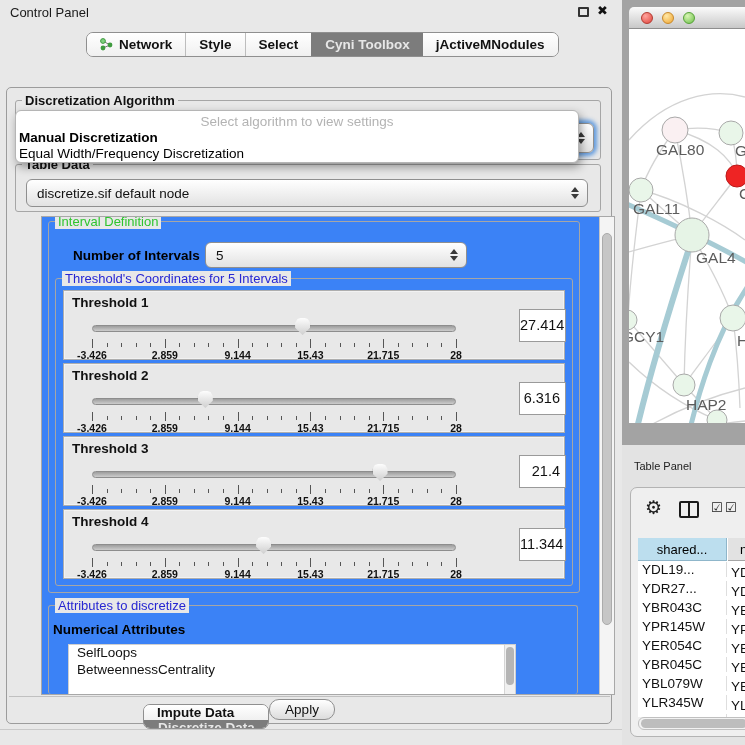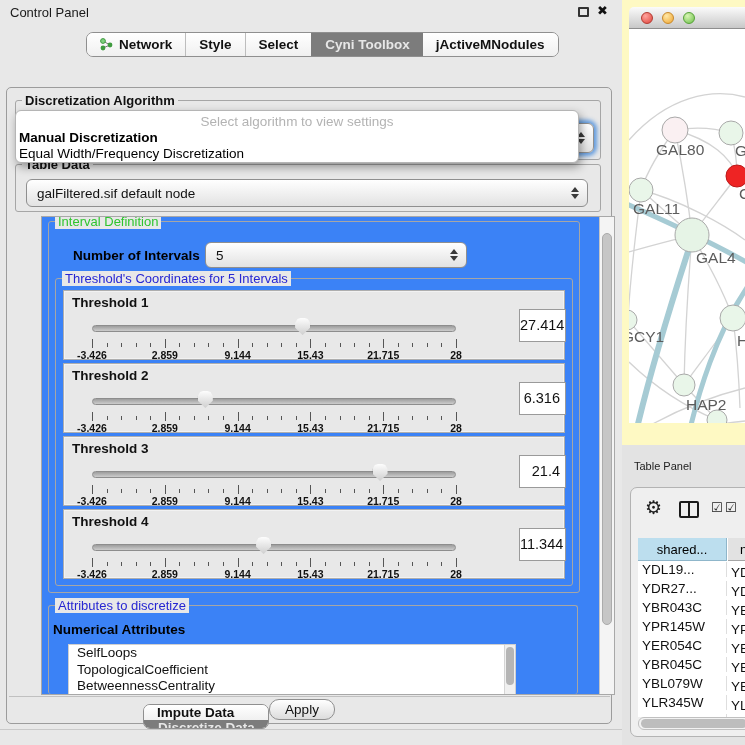--- a/index.html
+++ b/index.html
@@ -87,21 +87,21 @@
   #attr-list .li { padding-left:8px; line-height:16.5px; white-space:nowrap; }
   .list-scroll { position:absolute; right:0; top:0; width:11px; height:100%; background:#f0f0f0; border-left:1px solid #d5d5d5; }
   .list-scroll .thumb { position:absolute; left:1px; top:2px; width:8px; height:38px; background:#b5b5b5; border-radius:5px; }
 
   .apply-divider { position:absolute; left:2px; top:608px; width:601px; height:1px; background:#c0c0c0; }
   .apply-btn { position:absolute; left:262px; top:611px; width:66px; height:21px;
     border:1px solid #8f8f8f; border-radius:10px; background:linear-gradient(#ffffff,#dcdcdc);
     font-size:13.5px; color:#111; text-align:center; line-height:19px; }
 
   
-  #network-window { position:absolute; left:622px; top:0; width:123px; height:445px; background:#fef9c3; }
+  #network-window { position:absolute; left:622px; top:0; width:123px; height:445px; background:#a3a3a3; }
   .nw-titlebar { position:absolute; left:7px; top:7px; width:116px; height:22px;
     background:linear-gradient(#fbfbfb,#c8c8c8); border-bottom:1px solid #8e8e8e; border-radius:5px 0 0 0; }
   .light { position:absolute; top:5px; width:12px; height:12px; border-radius:50%; }
   .light.red    { left:12px; background:radial-gradient(circle at 35% 30%, #ffa49d, #e0443c); border:1px solid #b23a31; }
   .light.yellow { left:33px; background:radial-gradient(circle at 35% 30%, #ffe9a8, #efa42f); border:1px solid #c8892b; }
   .light.green  { left:54px; background:radial-gradient(circle at 35% 30%, #d9f5b4, #6cc04a); border:1px solid #57a238; }
   .nw-content { position:absolute; left:7px; top:29px; width:116px; height:394px; background:#fff; overflow:hidden; }
 
   
   #table-panel { position:absolute; left:622px; top:445px; width:123px; height:300px; background:#e3e3e3; }
@@ -170,21 +170,21 @@
 
     <div id="algo-popup">
       <div class="popup-placeholder">Select algorithm to view settings</div>
       <div class="popup-opt b">Manual Discretization</div>
       <div class="popup-opt r">Equal Width/Frequency Discretization</div>
     </div>
 
     <div class="group" style="left:8px; top:76px; width:586px; height:48px;">
       <div class="group-label">Table Data</div>
       <div class="combo" style="left:10px; top:14px; width:562px; height:28px;">
-        <span>galFiltered.sif default node</span>
+        <span>discretize.sif default node</span>
         <span class="spinner"></span>
       </div>
     </div>
 
     <div id="scrollpane">
       <div class="vscroll" style="height:477px;">
         <div class="thumb" style="top:16px; height:392px;"></div>
       </div>
 
       <div class="group" style="left:6px; top:4px; width:532px; height:372px;">
@@ -379,21 +379,20 @@
       </div>
 
       <div class="group" style="left:6px; top:388px; width:530px; height:89px; border-bottom:none;">
         <div class="group-label blue">Attributes to discretize</div>
         <div class="abs" style="left:4px; top:16px; font-size:13.5px; font-weight:700;">Numerical Attributes</div>
         <div id="attr-list">
           <div class="list-scroll">
             <div class="thumb"></div>
           </div>
         <div class="li">SelfLoops</div>
-            <div class="li">TopologicalCoefficient</div>
             <div class="li">BetweennessCentrality</div>
           </div>
       </div>
     </div>
 
     <div class="apply-divider"></div>
     <div class="apply-btn">Apply</div>
   </div>
 
   <div id="bottom-tabs" class="tabbar">

